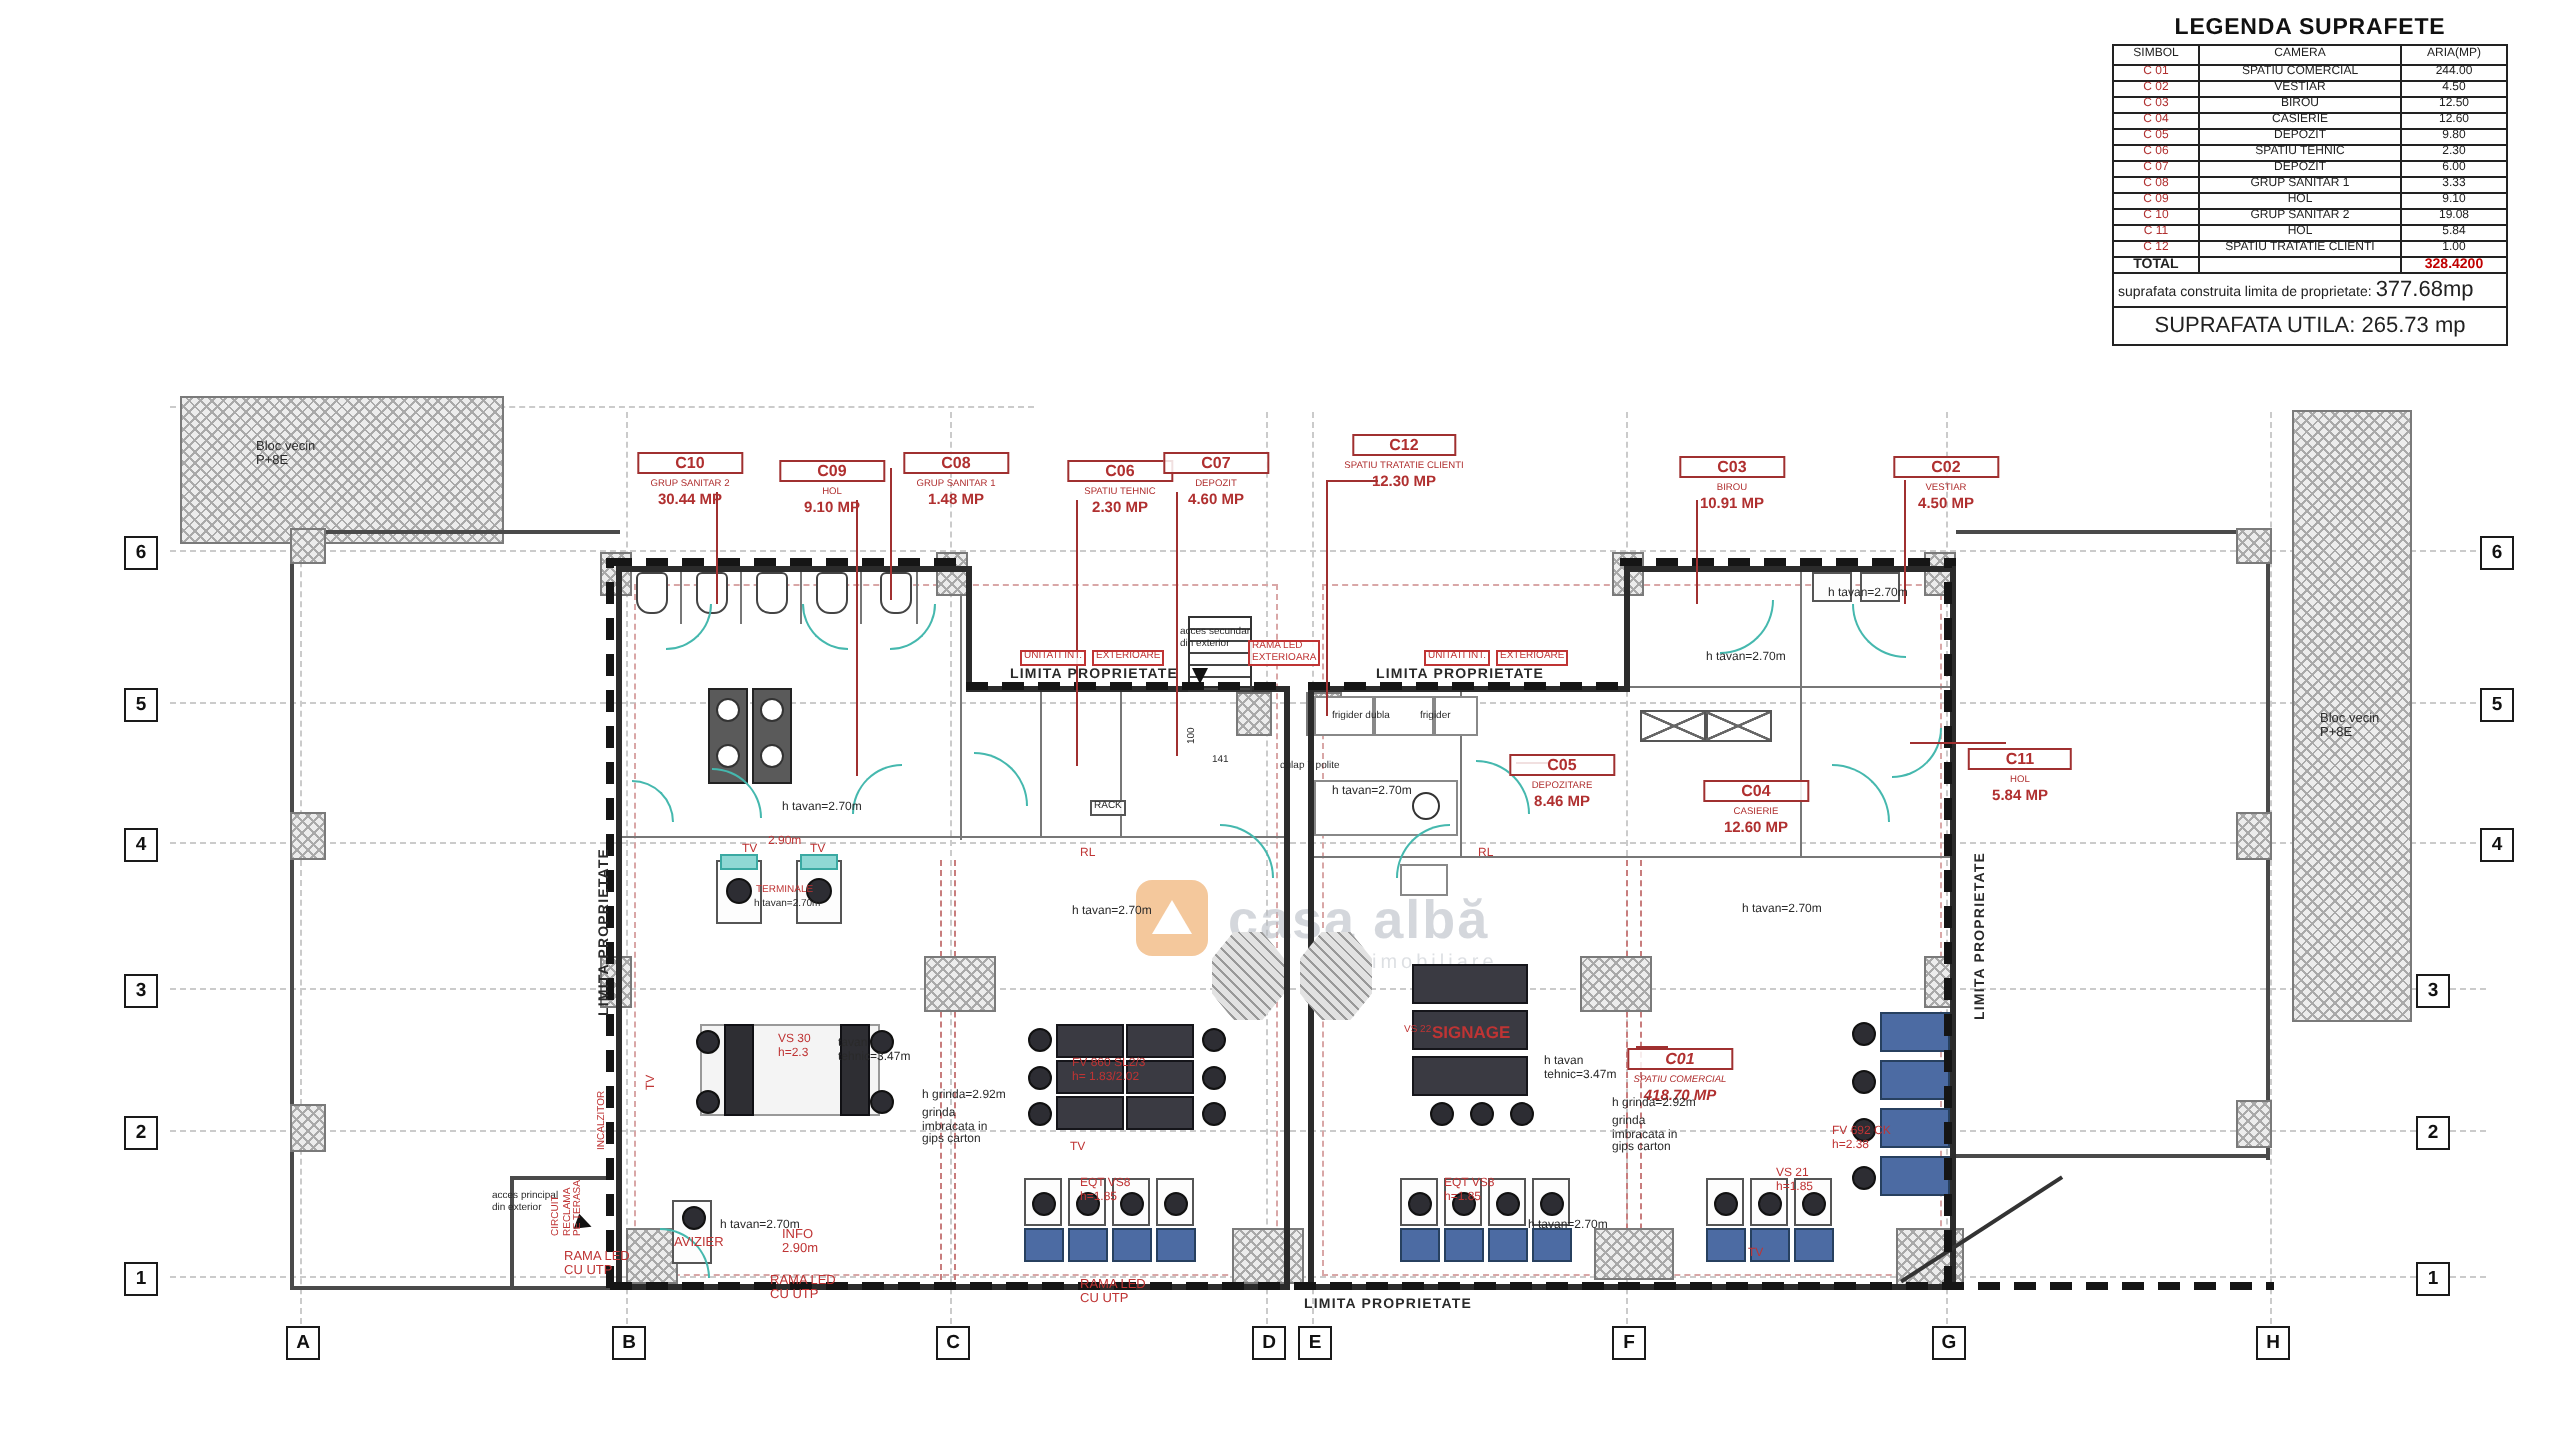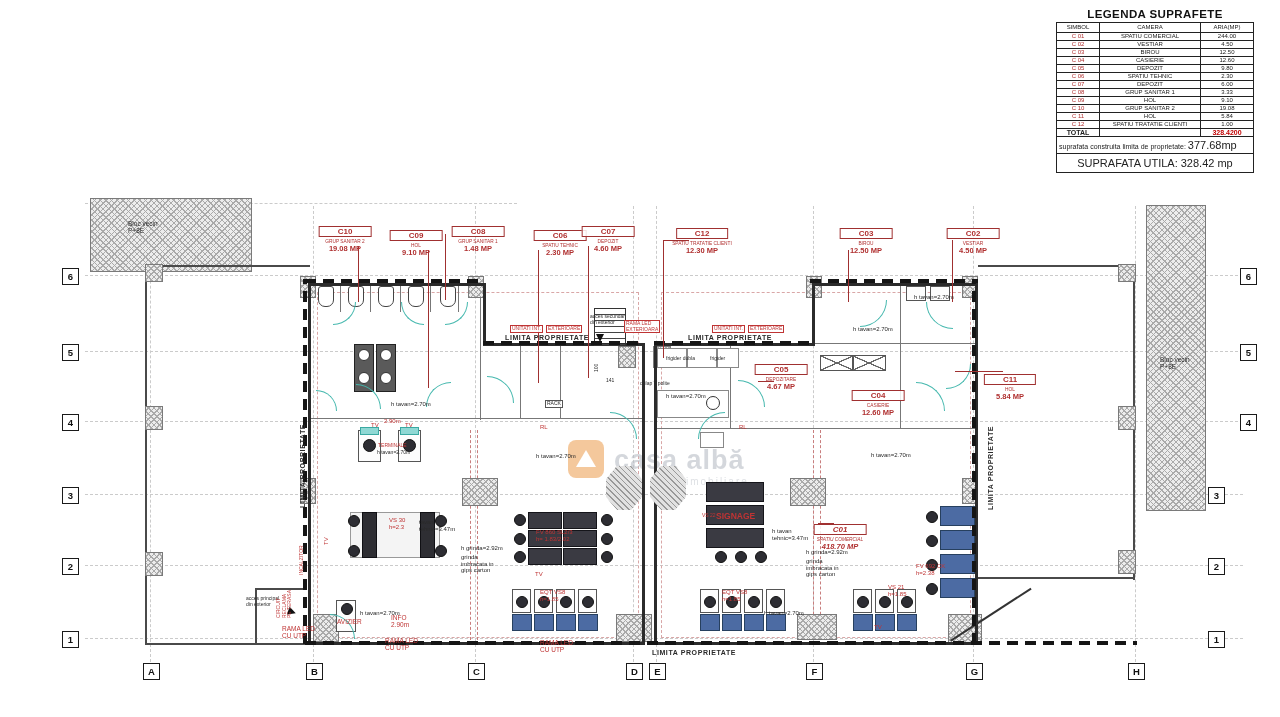--- a/index.html
+++ b/index.html
@@ -157,21 +157,21 @@
             <td class="ar">1.00</td>
           </tr>
           <tr class="total">
             <td>TOTAL</td>
             <td></td>
             <td class="val" style="color:#c00000">328.4200</td>
           </tr>
         </tbody>
     </table>
     <div class="lrow1"><span>suprafata construita limita de proprietate:</span> <span class="big">377.68mp</span></div>
-    <div class="lrow2">SUPRAFATA UTILA: 328.42 mp</div>
+    <div class="lrow2">SUPRAFATA UTILA: 265.73 mp</div>
   </div>
 
   <div id="plan" class="abs" style="left:0;top:0;width:1280px;height:717px;">
       <div class="glh" style="left: 85px; top: 275px; width: 1158px; height: 0px;"></div>
       <div class="glh" style="left: 85px; top: 351px; width: 1158px; height: 0px;"></div>
       <div class="glh" style="left: 85px; top: 421px; width: 1158px; height: 0px;"></div>
       <div class="glh" style="left: 85px; top: 494px; width: 1158px; height: 0px;"></div>
       <div class="glh" style="left: 85px; top: 565px; width: 1158px; height: 0px;"></div>
       <div class="glh" style="left: 85px; top: 638px; width: 1158px; height: 0px;"></div>
       <div class="glv" style="left: 150px; top: 206px; width: 0px; height: 456px;"></div>
@@ -383,45 +383,45 @@
       <div class="mk" style="left: 143px; top: 663px;">A</div>
       <div class="mk" style="left: 306px; top: 663px;">B</div>
       <div class="mk" style="left: 468px; top: 663px;">C</div>
       <div class="mk" style="left: 626px; top: 663px;">D</div>
       <div class="mk" style="left: 649px; top: 663px;">E</div>
       <div class="mk" style="left: 806px; top: 663px;">F</div>
       <div class="mk" style="left: 966px; top: 663px;">G</div>
       <div class="mk" style="left: 1128px; top: 663px;">H</div>
       <div class="rl" style="left: 345px; top: 214px;"><div class="code">C10</div>
                <div class="nm">GRUP SANITAR 2</div>
-               <div class="ar">19.08 MP</div></div>
+               <div class="ar">30.44 MP</div></div>
       <div class="rl" style="left: 416px; top: 218px;"><div class="code">C09</div>
                <div class="nm">HOL</div>
                <div class="ar">9.10 MP</div></div>
       <div class="rl" style="left: 478px; top: 214px;"><div class="code">C08</div>
                <div class="nm">GRUP SANITAR 1</div>
                <div class="ar">1.48 MP</div></div>
       <div class="rl" style="left: 560px; top: 218px;"><div class="code">C06</div>
                <div class="nm">SPATIU TEHNIC</div>
                <div class="ar">2.30 MP</div></div>
       <div class="rl" style="left: 608px; top: 214px;"><div class="code">C07</div>
                <div class="nm">DEPOZIT</div>
                <div class="ar">4.60 MP</div></div>
-      <div class="rl" style="left: 702px; top: 216px;"><div class="code">C12</div>
+      <div class="rl" style="left: 702px; top: 205px;"><div class="code">C12</div>
                <div class="nm">SPATIU TRATATIE CLIENTI</div>
                <div class="ar">12.30 MP</div></div>
       <div class="rl" style="left: 866px; top: 216px;"><div class="code">C03</div>
                <div class="nm">BIROU</div>
-               <div class="ar">12.50 MP</div></div>
+               <div class="ar">10.91 MP</div></div>
       <div class="rl" style="left: 973px; top: 216px;"><div class="code">C02</div>
                <div class="nm">VESTIAR</div>
                <div class="ar">4.50 MP</div></div>
-      <div class="rl" style="left: 781px; top: 352px;"><div class="code">C05</div>
+      <div class="rl" style="left: 781px; top: 365px;"><div class="code">C05</div>
                <div class="nm">DEPOZITARE</div>
-               <div class="ar">4.67 MP</div></div>
+               <div class="ar">8.46 MP</div></div>
       <div class="rl" style="left: 878px; top: 378px;"><div class="code">C04</div>
                <div class="nm">CASIERIE</div>
                <div class="ar">12.60 MP</div></div>
       <div class="rl" style="left: 1010px; top: 362px;"><div class="code">C11</div>
                <div class="nm">HOL</div>
                <div class="ar">5.84 MP</div></div>
       <div class="rl" style="left: 840px; top: 512px; font-style: italic;"><div class="code">C01</div>
                <div class="nm">SPATIU COMERCIAL</div>
                <div class="ar">418.70 MP</div></div>
       <div class="ldr" style="left: 358px; top: 246px; width: 1px; height: 56px;"></div>

